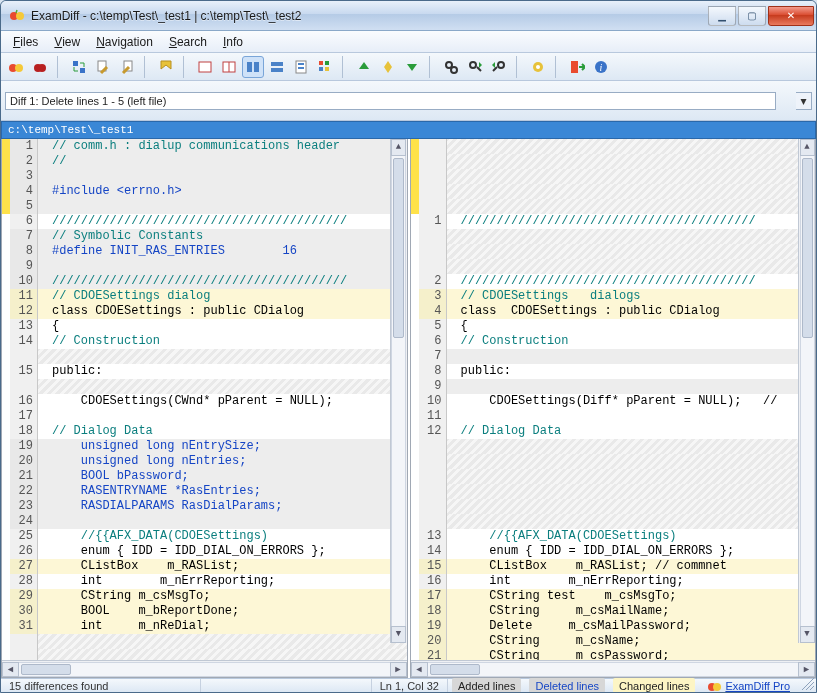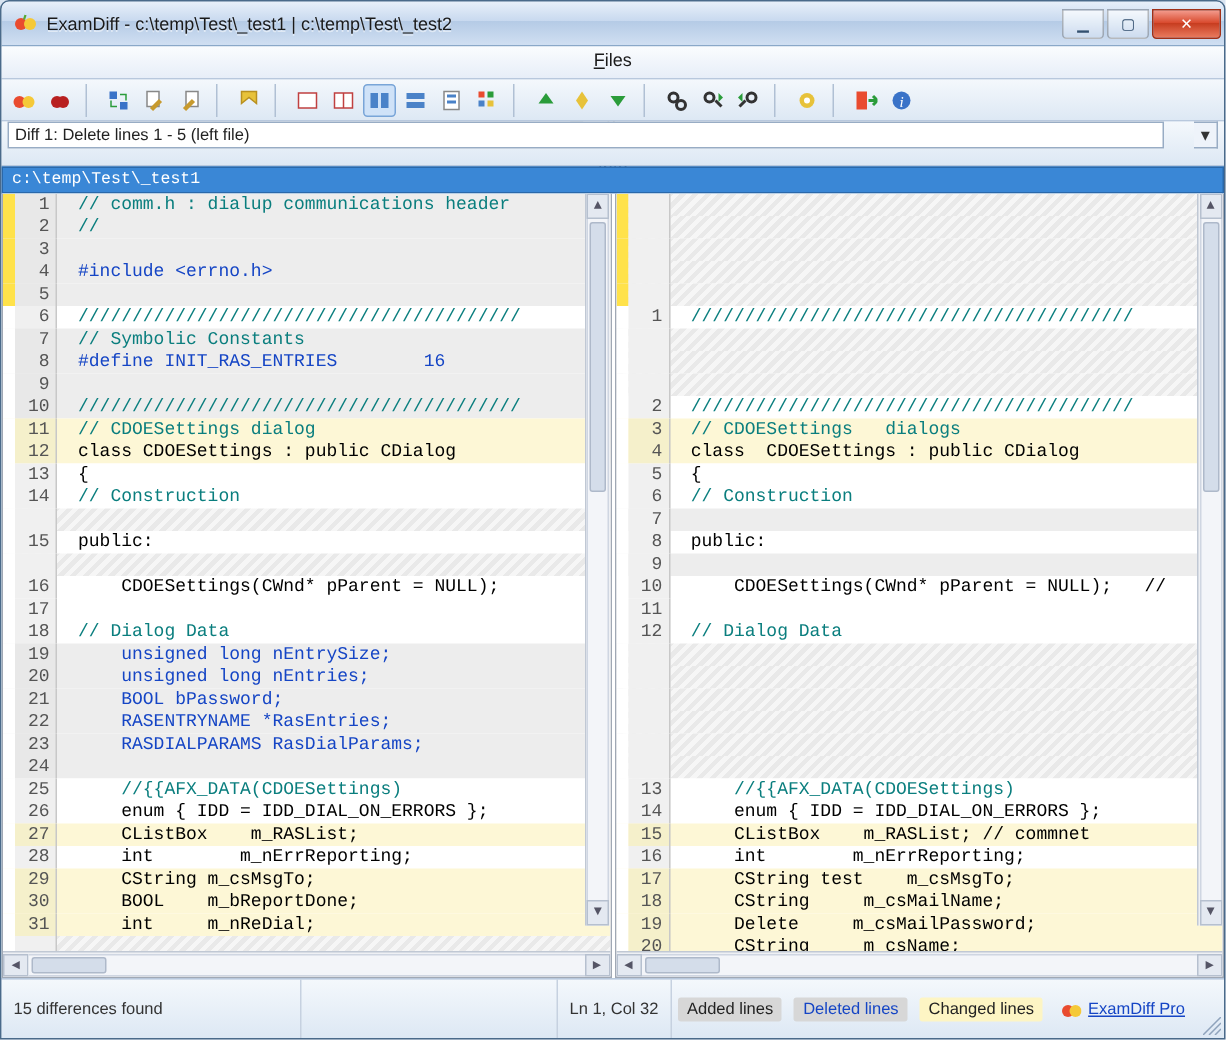--- a/index.html
+++ b/index.html
@@ -47,21 +47,20 @@
     color: #fff;
     border-color: #a03018;
   }
   
   .menubar {
     height: 22px;
     background: linear-gradient(to bottom, #fafcfe, #e7eef8);
     display: flex; align-items: center;
     padding: 0 4px;
     border-bottom: 1px solid #b8c8dd;
-    flex-direction: column;
   }
   .menubar .menu-item {
     padding: 2px 8px;
     color: #1a1a1a;
   }
   .menubar .menu-item u { text-decoration: underline; }
   
   .toolbar {
     height: 28px;
     background: linear-gradient(to bottom, #f4f8fc, #dde8f4);
@@ -71,23 +70,23 @@
     border-bottom: 1px solid #b8c8dd;
   }
   .tb-btn {
     width: 22px; height: 22px;
     display:flex;align-items:center;justify-content:center;
     border-radius: 3px;
   }
   .tb-sep { width: 6px; height: 22px; border-left: 1px solid #b0c0d4; margin: 0 3px 0 4px; }
   
   .diffbar {
-    height: 30px;
+    height: 40px;
     background: linear-gradient(to bottom, #f4f8fc, #dde8f4);
-    display:flex;align-items:flex-start;
+    display:flex;align-items:center;
     padding: 0 4px;
     border-bottom: 1px solid #b8c8dd;
     gap:20px;
   }
   .diff-field {
     flex:1;
     height: 18px;
     border: 1px solid #98acc4;
     background: #fff;
     padding: 0 4px;
@@ -173,21 +172,21 @@
   .vscroll {
     width:17px;position:absolute;right:0;top:0;bottom:17px;
     background:#eef0f4;border-left:1px solid #c0c8d4;
     display:flex;flex-direction:column;
   }
   .vscroll .sb-btn { height:17px;width:15px;margin:0 auto;background:#e4e9f1;border:1px solid #b6c0cf;font-size:9px;display:flex;align-items:center;justify-content:center;color:#556;}
   .vscroll .sb-track { flex:1;width:15px;margin:0 auto;background:#f3f5f9;position:relative;border-left:1px solid #cfd6e2;border-right:1px solid #cfd6e2;}
   .vscroll .sb-thumb { position:absolute;top:2px;left:1px;width:11px;height:180px;background:#d4ddea;border:1px solid #aeb9ca;border-radius:2px;}
   
   .statusbar {
-    height: 40px;
+    height: 14px;
     background: linear-gradient(to bottom, #f4f8fc, #dde8f4);
     border-top: 1px solid #b8c8dd;
     display:flex;align-items:center;
     font-size:11px;
     color:#333;
   }
   .status-cell { padding: 0 8px; border-right:1px solid #c6d1e0;height:100%;display:flex;align-items:center;color:#333;}
   .status-cell.flex { flex:1; }
   .status-link { color:#1545c5; text-decoration:underline; display:flex;align-items:center;gap:4px;padding:0 8px;}
   .badge { padding: 0 6px; height:16px; display:flex;align-items:center;border-radius:2px;font-size:11px;margin:0 4px;}
@@ -654,21 +653,21 @@
             <div class="tx">public:</div>
           </div>
           <div class="code-row row-added">
             <div class="strip none"></div>
             <div class="ln">9</div>
             <div class="tx"></div>
           </div>
           <div class="code-row row-same">
             <div class="strip none"></div>
             <div class="ln">10</div>
-            <div class="tx">    CDOESettings(CWnd* pParent = NULL);   //</div>
+            <div class="tx">    CDOESettings(Diff* pParent = NULL);   //</div>
           </div>
           <div class="code-row row-same">
             <div class="strip none"></div>
             <div class="ln">11</div>
             <div class="tx"></div>
           </div>
           <div class="code-row row-same">
             <div class="strip none"></div>
             <div class="ln">12</div>
             <div class="tx tok-teal">// Dialog Data</div>

